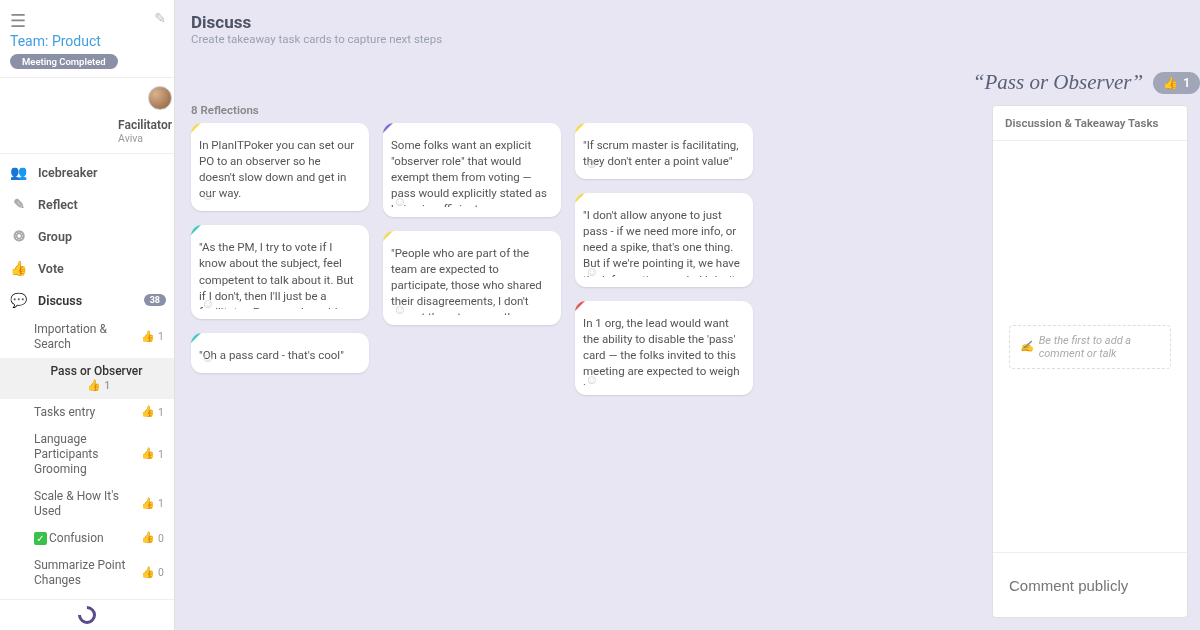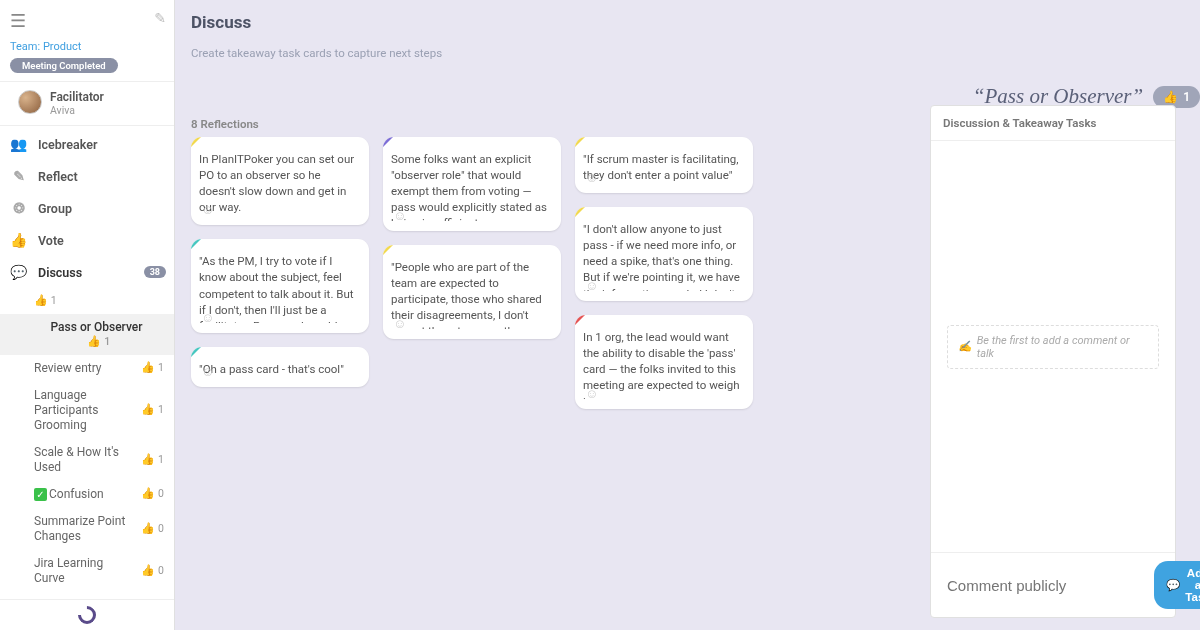--- a/index.html
+++ b/index.html
@@ -6,23 +6,23 @@
   body { font-family: -apple-system, BlinkMacSystemFont, "Segoe UI", Roboto, sans-serif; background: #e8e6f2; color: #444; width: 1200px; height: 630px; overflow: hidden; }
   .app { display: flex; width: 100%; height: 100%; }
 
   
   .sidebar { width: 175px; background: #fff; border-right: 1px solid #e0e0e0; display: flex; flex-direction: column; font-size: 12.5px; }
   .sb-head { padding: 10px 10px 8px 10px; border-bottom: 1px solid #eee; position: relative; }
   .sb-head-row { display: flex; align-items: flex-start; gap: 8px; }
   .hamburger { color: #888; font-size: 18px; line-height: 1; margin-top: 2px; cursor: pointer; }
   .sb-title { font-size: 15px; font-weight: 700; color: #495068; line-height: 1.25; flex: 1; }
   .pencil { position: absolute; right: 8px; top: 10px; color: #bbb; font-size: 14px; cursor: pointer; }
-  .team-line { font-size: 11px; color: #3f9fe0; margin-top: 10px; }
+  .team-line { font-size: 14px; color: #3f9fe0; margin-top: 3px; }
   .badge-complete { display: inline-block; background: #8a90a5; color: #fff; font-size: 9.5px; padding: 2px 12px; border-radius: 10px; margin-top: 5px; font-weight: 600; }
-  .facil { display: flex; align-items: flex-start; gap: 8px; padding: 8px 18px; border-bottom: 1px solid #eee; }
+  .facil { display: flex; align-items: flex-end; gap: 8px; padding: 8px 2px; border-bottom: 1px solid #eee; flex-direction: column; }
   .avatar { width: 24px; height: 24px; border-radius: 50%; background: radial-gradient(circle at 30% 30%, #d9b38c, #8b5e3c); border: 1px solid #ccc; }
   .facil-text .role { font-size: 12px; font-weight: 600; color: #555; }
   .facil-text .name { font-size: 10.5px; color: #999; }
 
   .phase-list { flex: 1; overflow-y: auto; padding-top: 2px; }
   .phase-list::-webkit-scrollbar { width: 6px; }
   .phase-list::-webkit-scrollbar-thumb { background: #ccc; border-radius: 3px; }
 
   .phase-row { display: flex; align-items: center; gap: 10px; padding: 8px 10px; font-size: 12.5px; color: #555; font-weight: 600; cursor: pointer; position: relative; }
   .phase-row .picon { width: 18px; color: #aaa; font-size: 14px; display: inline-flex; justify-content: center; }
@@ -36,21 +36,21 @@
   .thumb .ticon { font-size: 11px; }
   .greencheck { display: inline-block; background: #3ac14a; color: #fff; width: 13px; height: 13px; font-size: 10px; text-align: center; line-height: 13px; border-radius: 2px; margin-right: 2px; }
 
   .sb-footer { border-top: 1px solid #eee; display: flex; justify-content: center; padding: 6px 0; }
   .logo { width: 18px; height: 18px; border: 3px solid #5a4b8a; border-radius: 50%; border-left-color: transparent; transform: rotate(45deg); }
 
   
   .main { flex: 1; display: flex; flex-direction: column; background: #e8e6f2; position: relative; }
   .main-head { padding: 12px 16px 6px 16px; }
   .main-head h2 { font-size: 17px; font-weight: 700; color: #4d5366; }
-  .main-head .subtitle { font-size: 11.5px; color: #9aa0b3; margin-top: 14px; }
+  .main-head .subtitle { font-size: 11.5px; color: #9aa0b3; margin-top: 0; }
 
   .topic-title-row { display: flex; justify-content: flex-end; align-items: center; gap: 10px; margin-top: 18px; }
   .topic-title { font-size: 21px; color: #5a6078; font-style: italic; font-family: Georgia, serif; }
   .vote-pill { background: #a0a5b8; color: #fff; font-size: 12px; padding: 4px 10px; border-radius: 14px; display: inline-flex; align-items: center; gap: 5px; font-weight: 600; font-style: normal;}
   .vote-pill .thumb-up { font-size: 12px; }
 
   .reflections-area { padding: 8px 16px; }
   .ref-count { font-size: 11.5px; color: #888; font-weight: 600; margin-bottom: 6px; }
   .columns { display: flex; gap: 14px; align-items: flex-start; }
   .col { width: 178px; display: flex; flex-direction: column; gap: 14px; }
@@ -58,21 +58,21 @@
   .card { background: #fff; border-radius: 11px; box-shadow: 0 1px 2px rgba(0,0,0,0.1); position: relative; padding: 14px 12px 10px 8px; font-size: 11.5px; color: #555; line-height: 1.4; max-height: 108px; overflow: hidden; }
   .card .corner { position: absolute; top: 0; left: 0; width: 0; height: 0; border-style: solid; border-width: 10px 10px 0 0; border-color: transparent; }
   .card .corner.yellow { border-top-color: #f2d94e; }
   .card .corner.teal   { border-top-color: #46c7c0; }
   .card .corner.purple { border-top-color: #7c6dd6; }
   .card .corner.red    { border-top-color: #e55353; }
   .card .react { position: absolute; bottom: 6px; left: 10px; color: #ccc; font-size: 13px; }
   .card-text { display: block; max-height: 70px; overflow: hidden; }
 
   
-  .panel { width: 246px; background: #fff; margin: 0 20px 8px 0; border: 1px solid #e0e0e0; border-radius: 4px; display: flex; flex-direction: column; position: absolute; top: 105px; right: 4px; bottom: 4px; }
+  .panel { width: 196px; background: #fff; margin: 0 8px 8px 0; border: 1px solid #e0e0e0; border-radius: 4px; display: flex; flex-direction: column; position: absolute; top: 105px; right: 4px; bottom: 4px; }
   .panel-head { font-size: 11.5px; font-weight: 600; color: #777; padding: 10px 12px; border-bottom: 1px solid #eee; }
   .panel-body { flex: 1; display: flex; flex-direction: column; justify-content: center; align-items: center; padding: 16px; }
   .empty-hint { border: 1px dashed #ddd; padding: 8px 10px; font-size: 11px; font-style: italic; color: #aaa; border-radius: 4px; display: flex; align-items: center; gap: 5px; width: 100%; justify-content: center; }
   .panel-foot { border-top: 1px solid #eee; padding: 8px; display: flex; gap: 8px; align-items: center; }
   .small-avatar { width: 22px; height: 22px; border-radius: 50%; background: radial-gradient(circle at 30% 30%, #d9b38c, #8b5e3c); }
   .comment-input { flex: 1; border: none; font-size: 15px; color: #777; outline: none; background: transparent; }
   .add-task-btn { background: #3fa3e0; color: #fff; border: none; border-radius: 14px; font-size: 11.5px; padding: 6px 12px; display: inline-flex; align-items: center; gap: 5px; cursor: pointer; font-weight: 600; }
 
 </style>
 </head>
@@ -119,28 +119,29 @@
         <span>Vote</span>
       </div>
       <div class="phase-row active">
         <span class="picon">💬</span>
         <span>Discuss</span>
         <span class="phase-count">38</span>
       </div>
 
       <div id="topics-container">
           <div class="topic-row">
+            <span class="topic-label">Importation &amp; Search</span>
             <span class="thumb"><span class="ticon">👍</span>1</span>
           </div>
           <div class="topic-row selected">
             <span class="topic-label">Pass or Observer</span>
             <span class="thumb"><span class="ticon">👍</span>1</span>
           </div>
           <div class="topic-row">
-            <span class="topic-label">Review entry</span>
+            <span class="topic-label">Tasks entry</span>
             <span class="thumb"><span class="ticon">👍</span>1</span>
           </div>
           <div class="topic-row">
             <span class="topic-label">Language Participants Grooming</span>
             <span class="thumb"><span class="ticon">👍</span>1</span>
           </div>
           <div class="topic-row">
             <span class="topic-label">Scale &amp; How It's Used</span>
             <span class="thumb"><span class="ticon">👍</span>1</span>
           </div>

